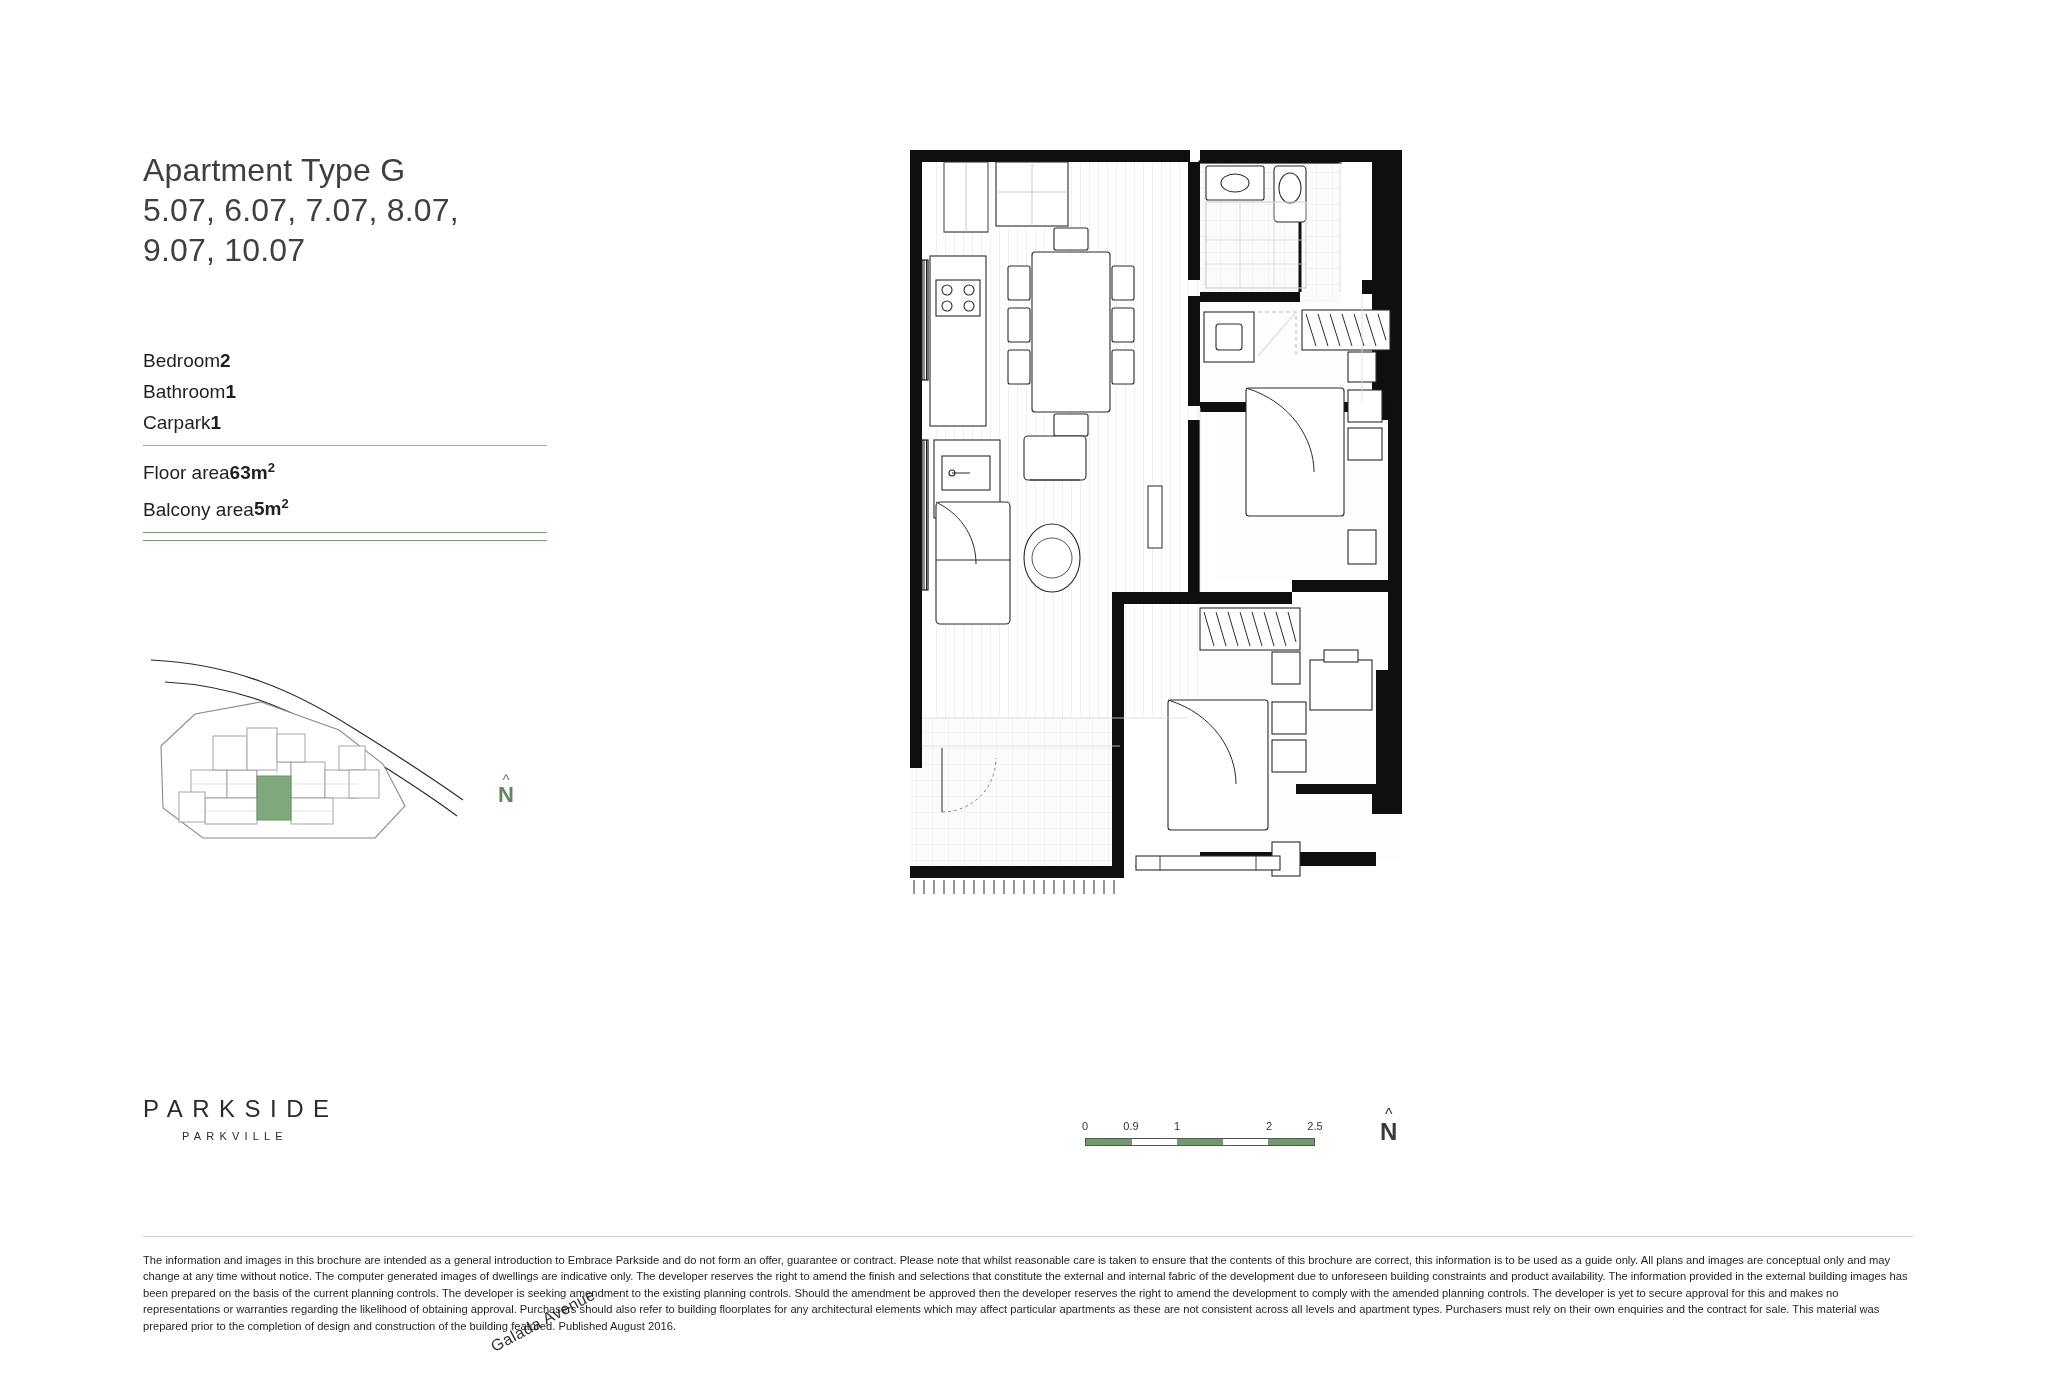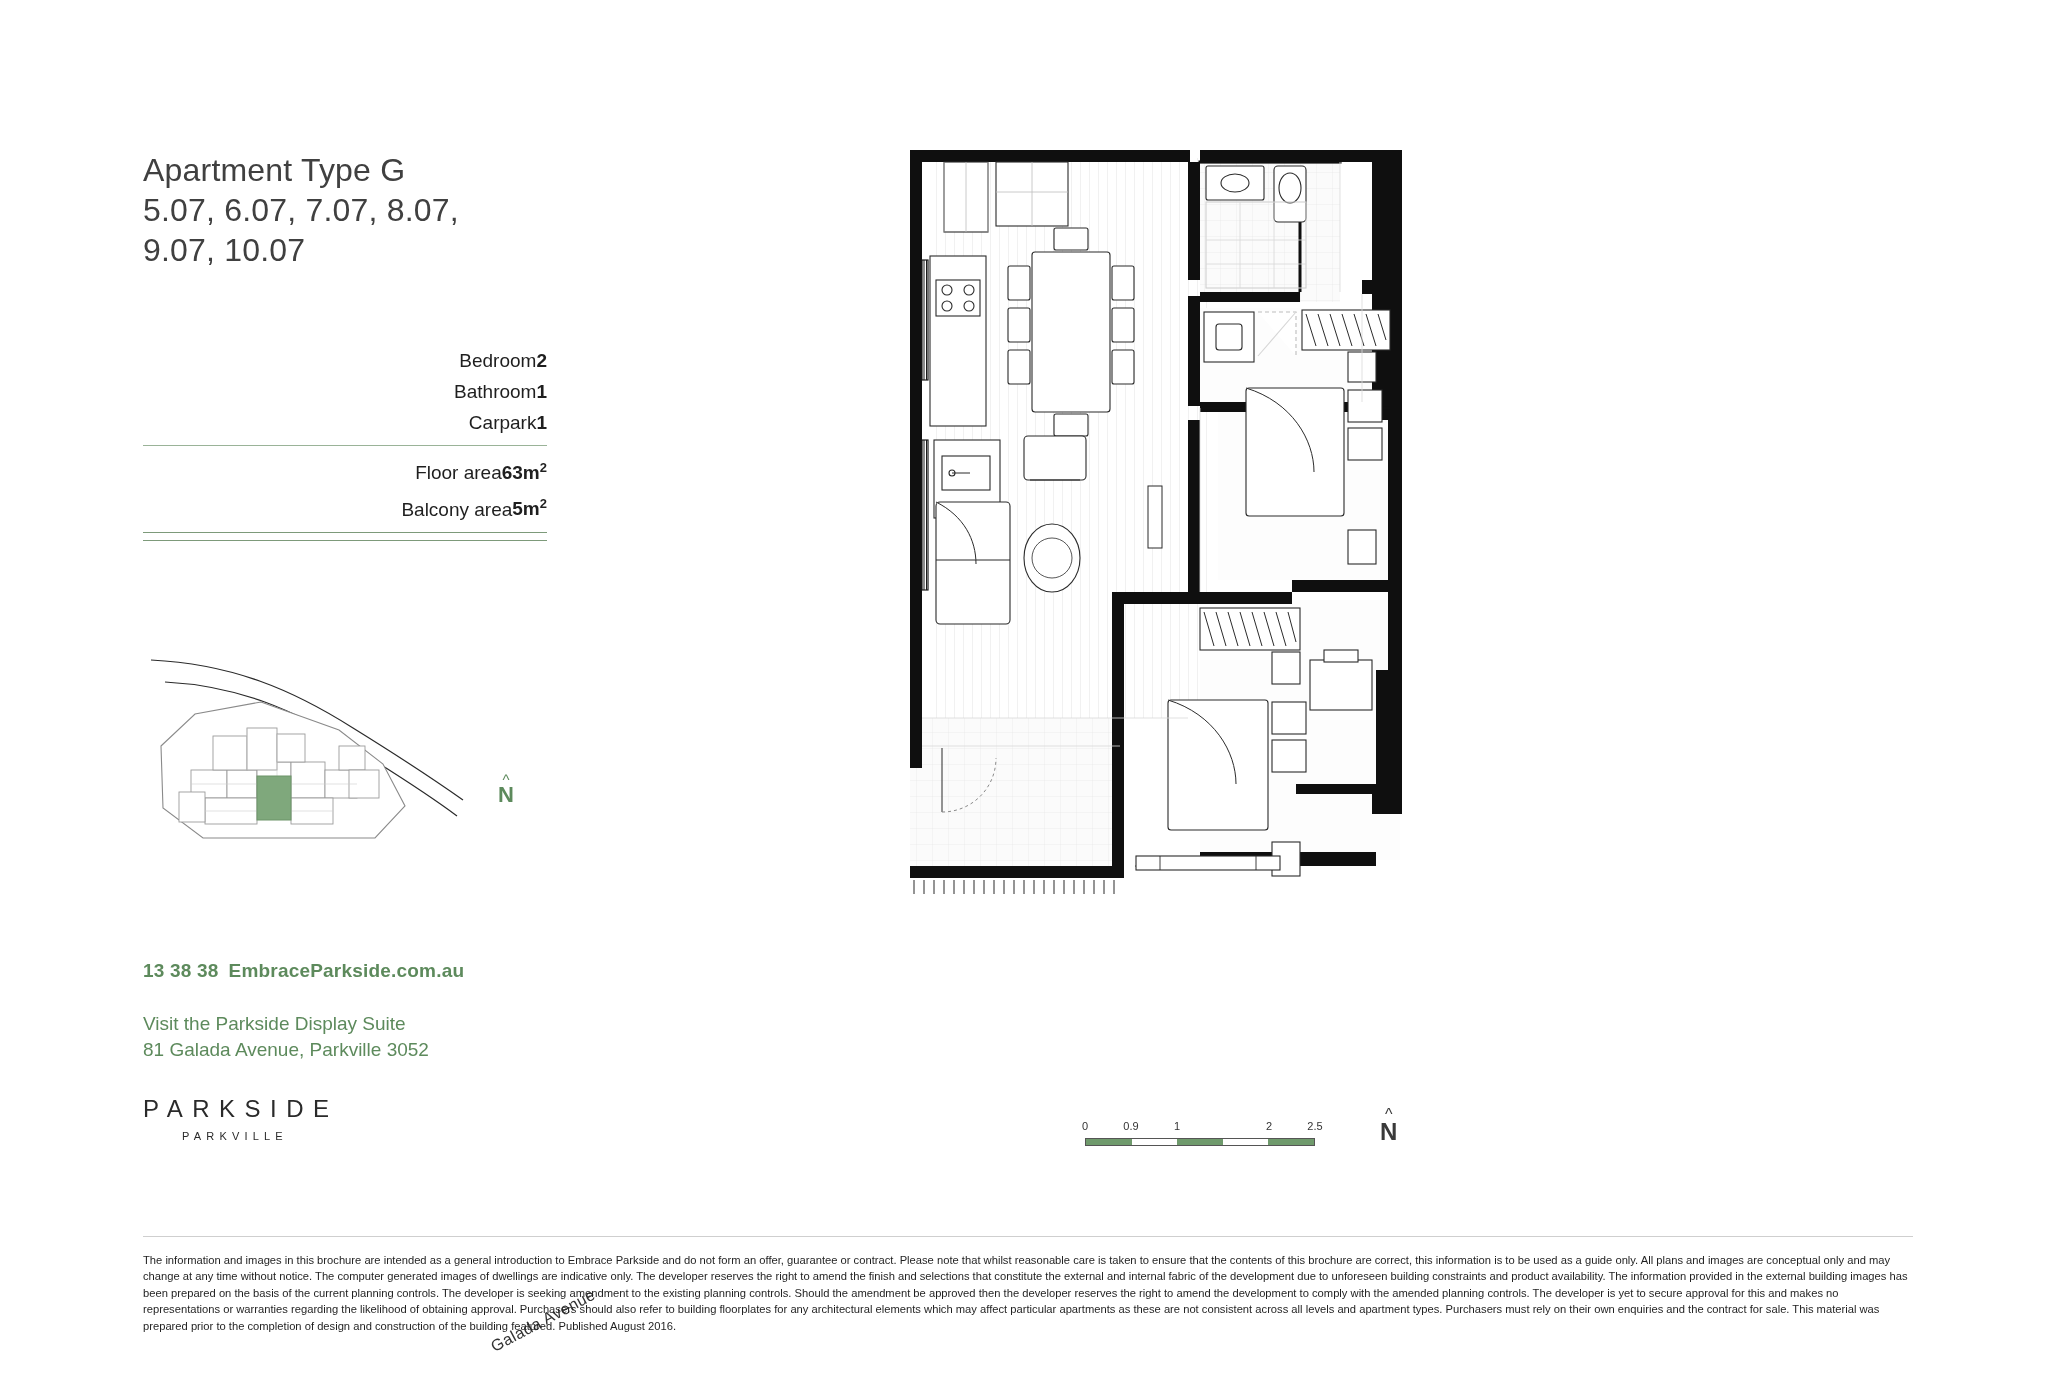--- a/index.html
+++ b/index.html
@@ -14,21 +14,21 @@
   }
   .page { position:absolute; inset:0; }
 
   
   .left { position:absolute; left:143px; top:150px; width:430px; }
 
   .title { font-size:32px; line-height:40px; font-weight:400; color:#404040; letter-spacing:0.2px; }
   .title .sub { display:block; }
 
   .specs { margin-top:76px; width:404px; font-size:19px; color:#1f1f1f; }
-  .specs .row { display:flex; justify-content:flex-end; align-items:baseline; padding:2px 0 3px 0; line-height:26px; }
+  .specs .row { display:flex; justify-content:flex-start; align-items:baseline; padding:2px 0 3px 0; line-height:26px; }
   .specs .row .val { font-weight:700; }
   .specs .divider { height:1px; background:#7d9a7a; margin:6px 0 7px 0; }
   .specs .divider.thin { background:#9ab398; }
   .specs .row.total { color:#5d8a5c; font-weight:700; }
   .specs .row.total .val { color:#5d8a5c; }
   .sup { font-size:13px; vertical-align:super; }
 
   
   .sitemap { position:absolute; left:143px; top:630px; width:420px; height:250px; }
   .sitemap svg { display:block; }
@@ -154,29 +154,20 @@
 
       <rect id="hl" x="114" y="146" width="34" height="44" fill="#7fa87c" stroke="#6d9469" stroke-width="1"></rect>
     </svg>
     <div class="road-label">Galada Avenue</div>
   </div>
   <div class="north-small">
     <div class="arrow">^</div>
     <div class="n">N</div>
   </div>
 
-  <div class="contact">
-    <div class="phoneline">
-      <span>13 38 38</span><span class="sep"></span><span>EmbraceParkside.com.au</span>
-    </div>
-    <div class="visit">
-      <div>Visit the Parkside Display Suite</div>
-      <div>81 Galada Avenue, Parkville 3052</div>
-    </div>
-  </div>
 
   <div class="logo">
     <div class="word">PARKSIDE</div>
     <div class="sub">PARKVILLE</div>
   </div>
 
   <div class="plan">
     <svg width="700" height="950" viewBox="0 0 700 950" fill="none" shape-rendering="geometricPrecision">
       <defs>
         <pattern id="floorlines" width="9" height="9" patternUnits="userSpaceOnUse">

